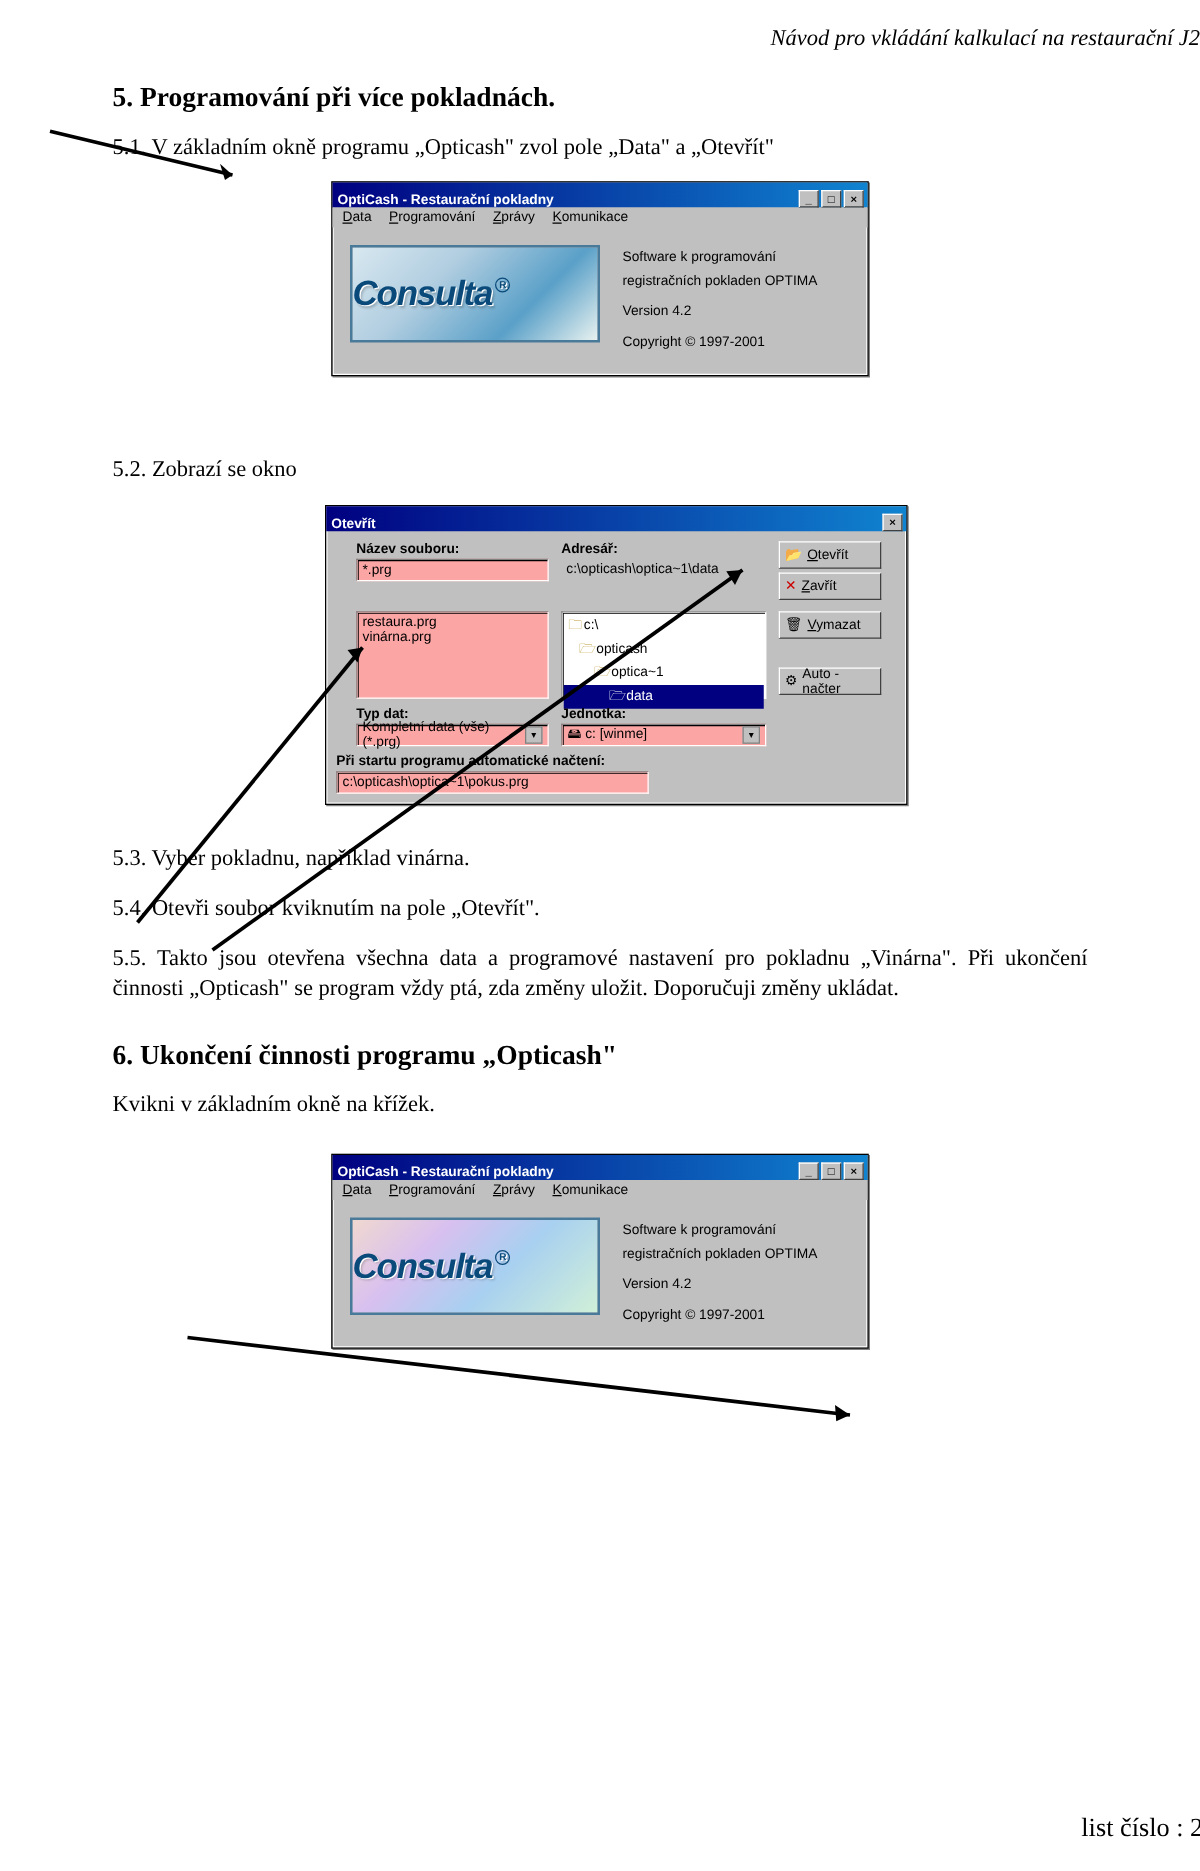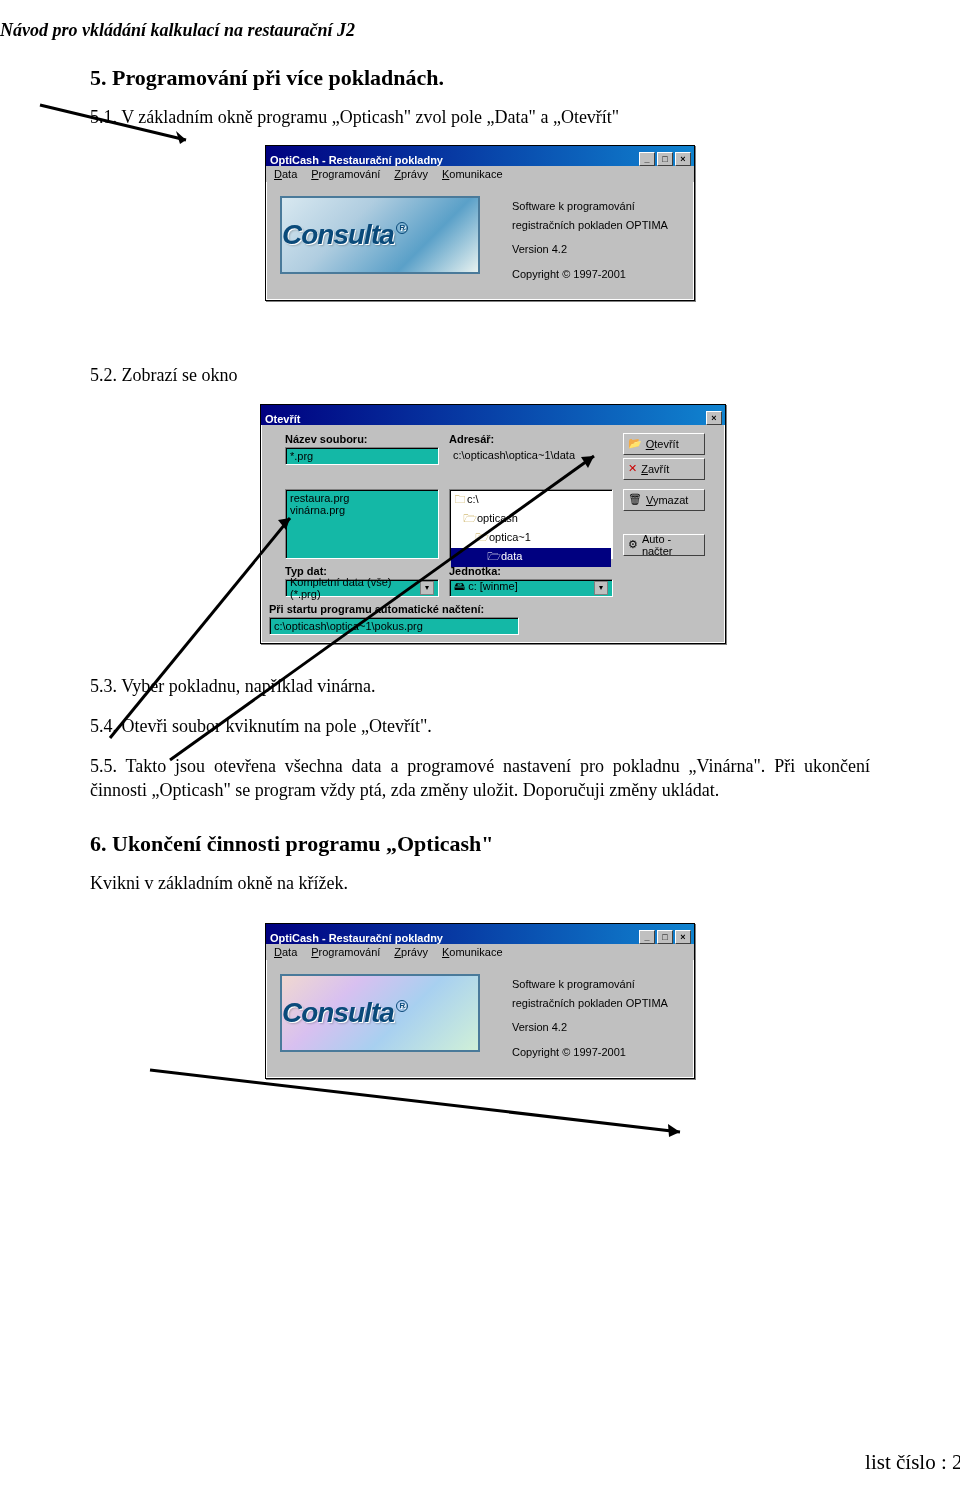--- a/index.html
+++ b/index.html
@@ -5,23 +5,23 @@
   * { box-sizing: border-box; margin: 0; padding: 0; }
   body {
     width: 960px;
     height: 1497px;
     background: #fff;
     font-family: "Times New Roman", serif;
     position: relative;
     color: #000;
   }
   .header {
-    text-align: left;
+    text-align: right;
     font-style: italic;
-    font-weight: bold;
+    font-weight: normal;
     font-size: 18px;
     padding-top: 20px;
   }
   .content {
     padding: 8px 90px 0 90px;
     font-size: 18px;
   }
   .section-h {
     font-weight: bold;
     font-size: 22px;
@@ -112,31 +112,31 @@
     border: 1px solid #0a4a7a;
     border-radius: 50%;
     font-size: 8px;
     line-height: 10px;
     text-align: center;
     font-style: normal;
     margin-left: 2px;
     margin-top: -14px;
   }
   .appinfo { font-size: 11px; line-height: 1.5; color: #000; }
-  .appinfo div { margin: 2px 14px; }
+  .appinfo div { margin: 2px 0; }
   
   .opendlg {
     width: 466px;
     position: relative;
   }
   .opendlg .body { padding: 8px; }
   .row { display: flex; gap: 10px; margin-bottom: 6px; }
   .lbl { font-weight: bold; font-size: 11px; margin-bottom: 2px; }
   .field, .list, .combo {
-    background: #14b8a6;
+    background: #fca5a5;
     border: 1px solid #808080;
     border-right-color: #fff;
     border-bottom-color: #fff;
     box-shadow: inset 1px 1px 0 #000;
     font-size: 11px;
     padding: 2px 4px;
   }
   .field { height: 18px; }
   .list { height: 70px; overflow: hidden; }
   .combo { height: 18px; display:flex; align-items:center; justify-content:space-between; }

